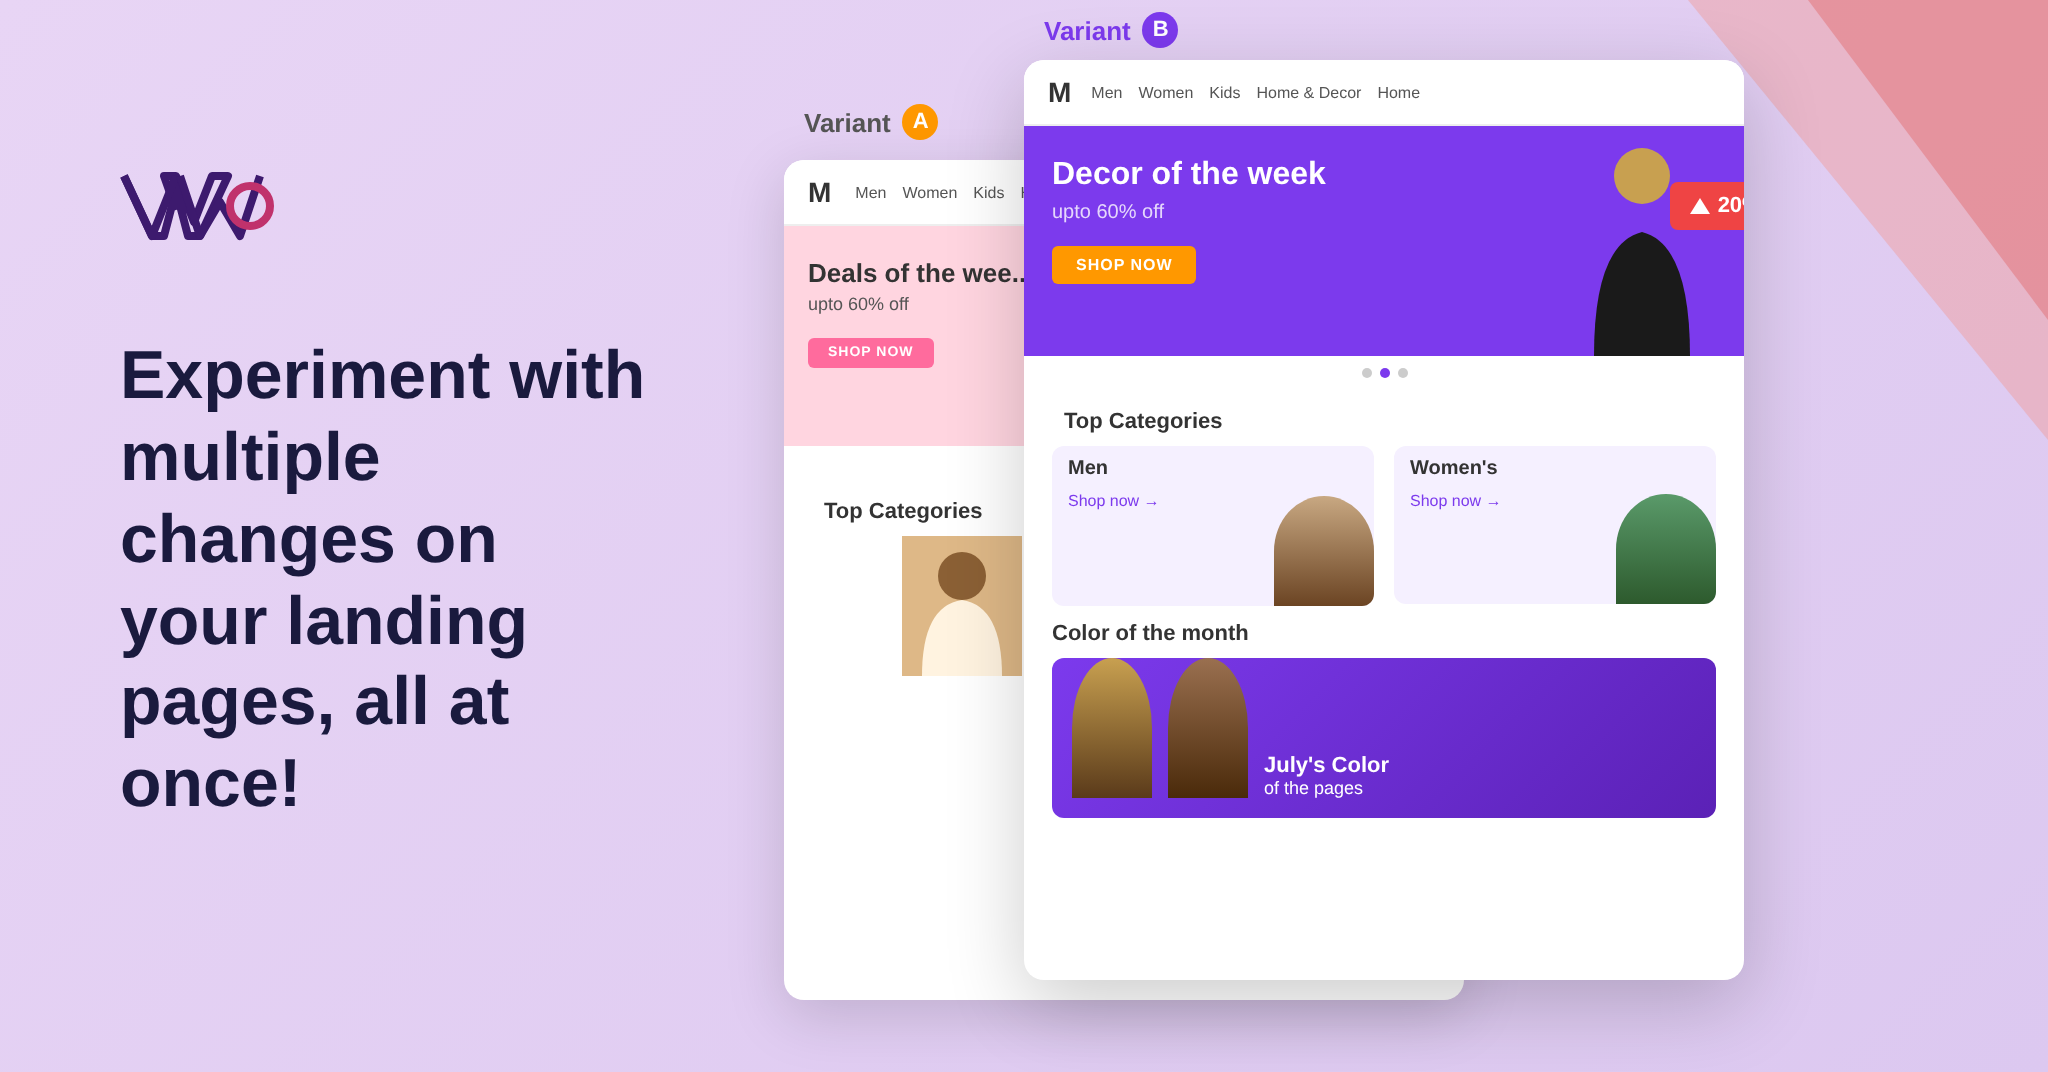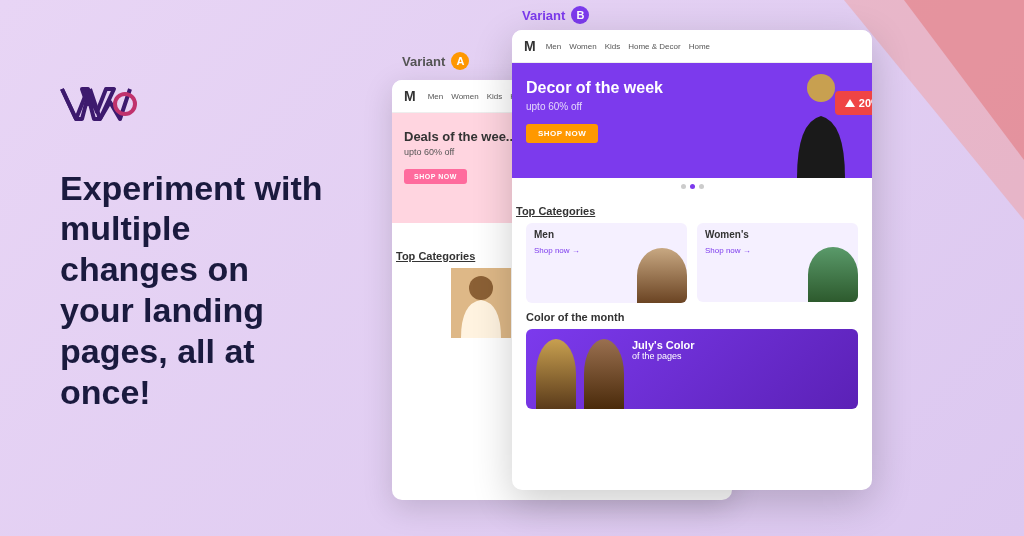--- a/index.html
+++ b/index.html
@@ -195,25 +195,24 @@
       color: white;
       font-size: 7px;
       font-weight: 700;
       padding: 4px 10px;
       border-radius: 3px;
       display: inline-block;
       letter-spacing: 0.5px;
     }
 
     .mockup-section-title {
-      padding: 10px 4px 6px;
+      padding: 10px 20px 6px;
       font-size: 11px;
       font-weight: 700;
       color: #333;
-      text-decoration: underline;
     }
 
     .mockup-categories-a {
       display: flex;
       gap: 8px;
       padding: 0 12px;
     }
 
     .category-card {
       flex: 1;
@@ -391,21 +390,21 @@
       margin-bottom: 6px;
     }
 
     .color-month-card {
       height: 80px;
       background: linear-gradient(135deg, #7c3aed 0%, #5b21b6 100%);
       border-radius: 6px;
       overflow: hidden;
       position: relative;
       display: flex;
-      align-items: flex-start;
+      align-items: flex-end;
       padding: 10px;
       gap: 8px;
     }
 
     .color-month-text {
       color: white;
       font-size: 9px;
     }
 
     .color-month-heading {

